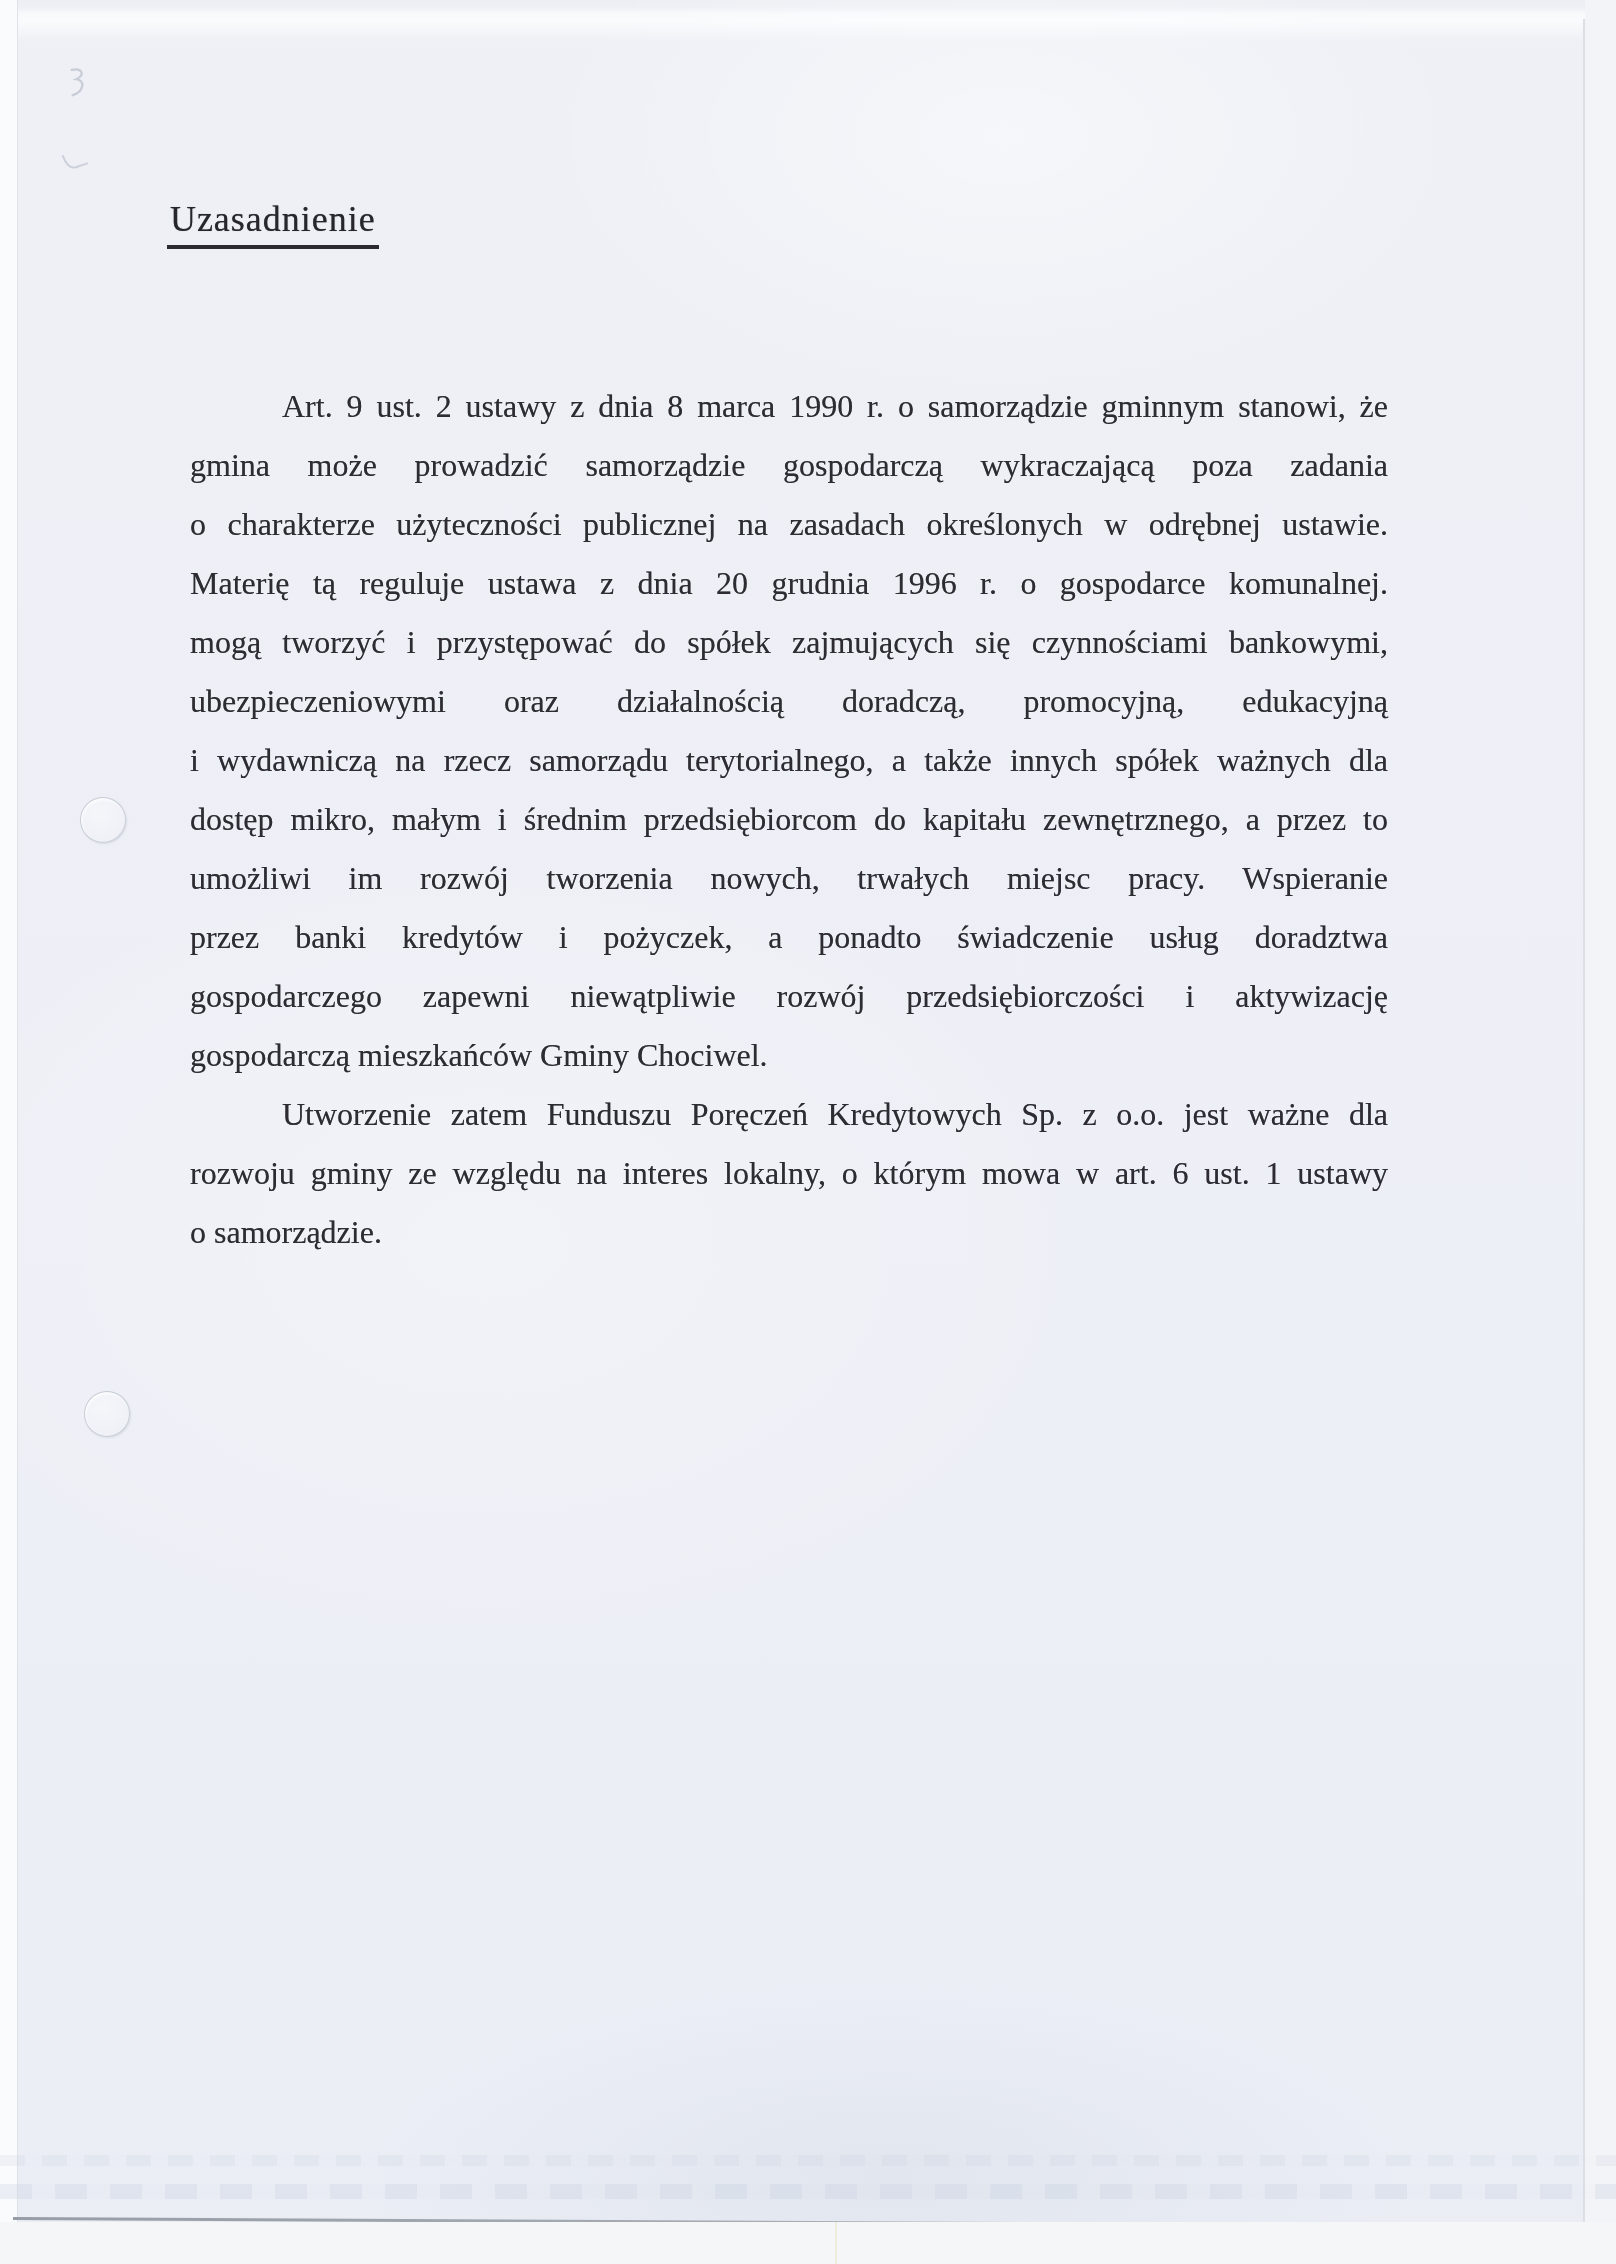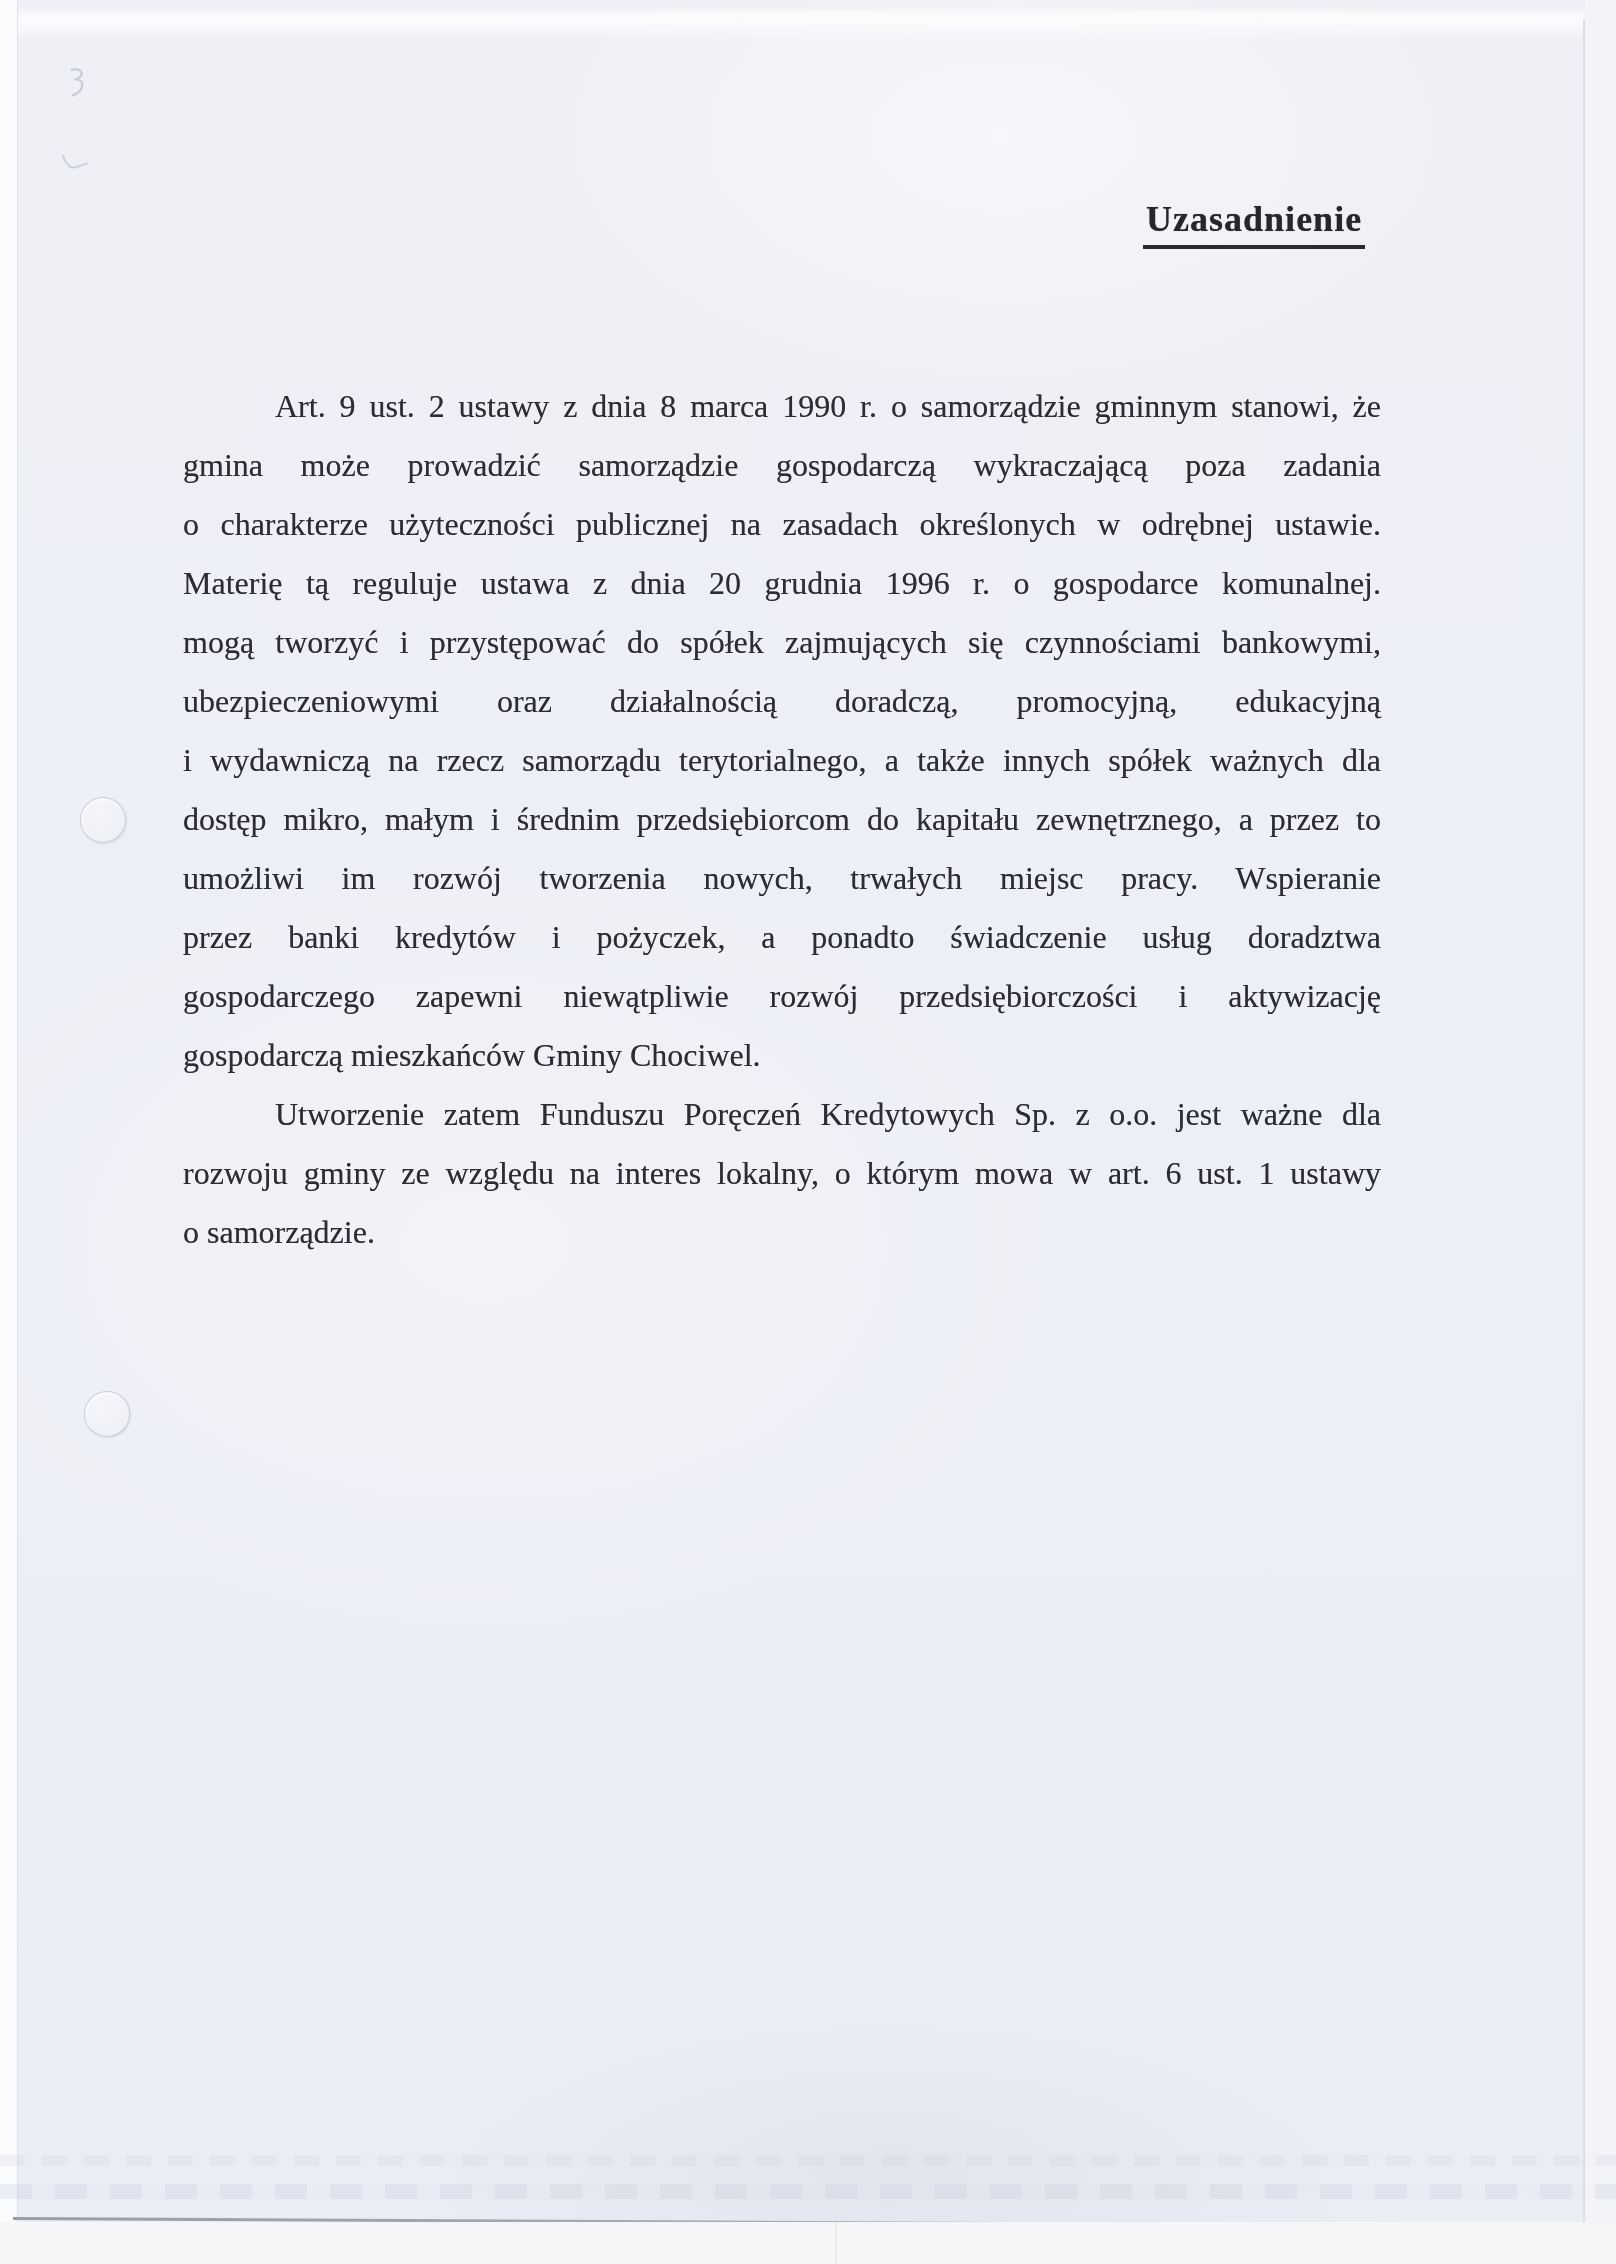--- a/index.html
+++ b/index.html
@@ -113,36 +113,36 @@
     position: absolute;
     pointer-events: none;
     opacity: 0.55;
   }
   
   .title {
     position: absolute;
     left: 167px; top: 198px;
     width: 1198px;
     margin: 0;
-    text-align: right;
+    text-align: left;
     font-size: 36px;
-    font-weight: bold;
+    font-weight: normal;
     letter-spacing: 1px;
     color: #26262c;
     text-shadow: 0 0 0.7px rgba(38,38,44,0.65);
   }
   .title .underlined {
     display: inline-block;
     border-bottom: 4.8px solid #2a2a30;
     padding: 0 2.9px 4.8px 2.9px;
   }
   
   .doc-body {
     position: absolute;
-    left: 183px; top: 377px;
+    left: 190px; top: 377px;
     width: 1198px;
     font-size: 32px;
     color: #2c2c32;
     text-shadow: 0 0 0.6px rgba(44,44,50,0.55);
   }
   .line {
     line-height: 59px;
     height: 59px;
     white-space: normal;
     text-align: justify;

